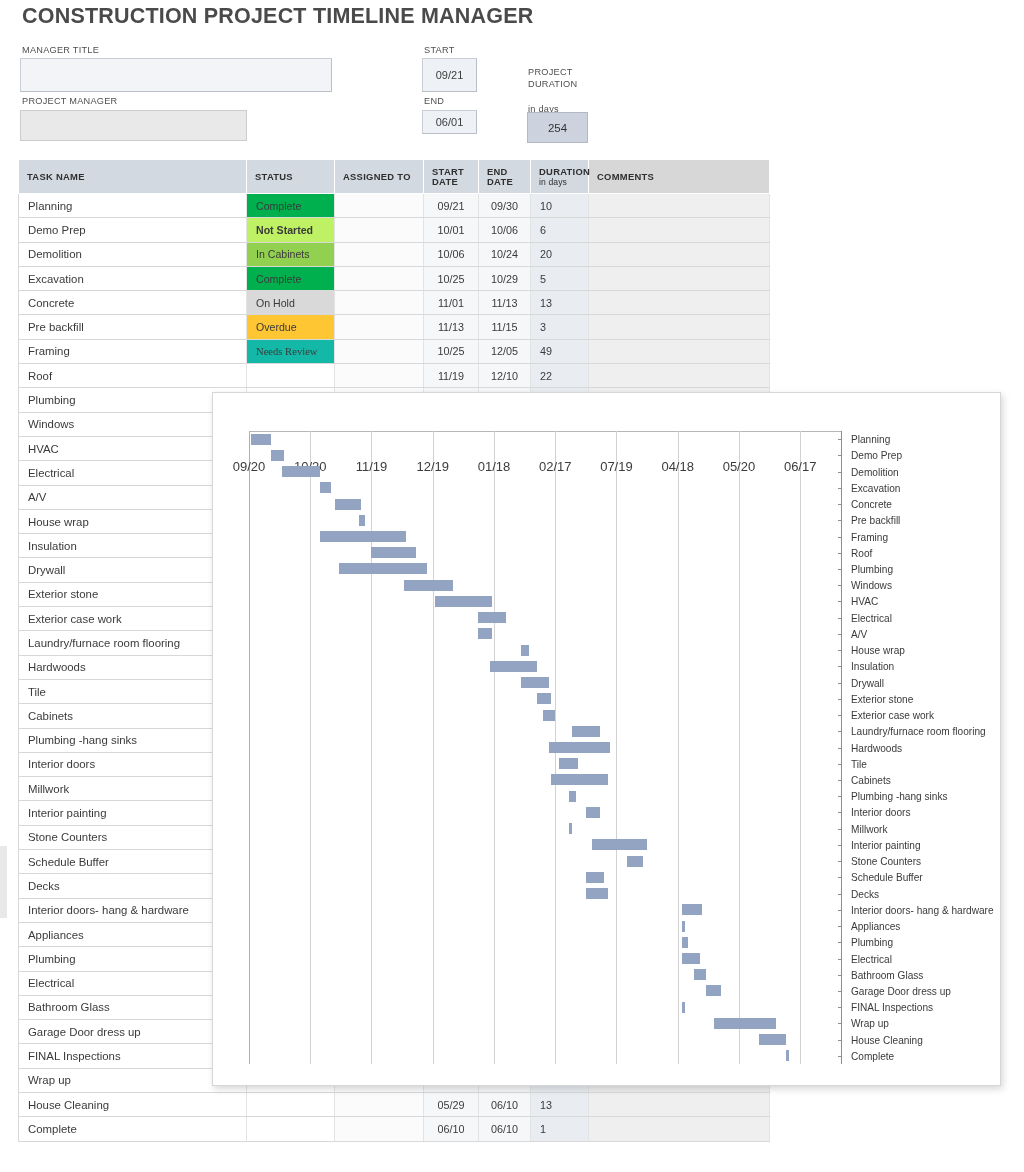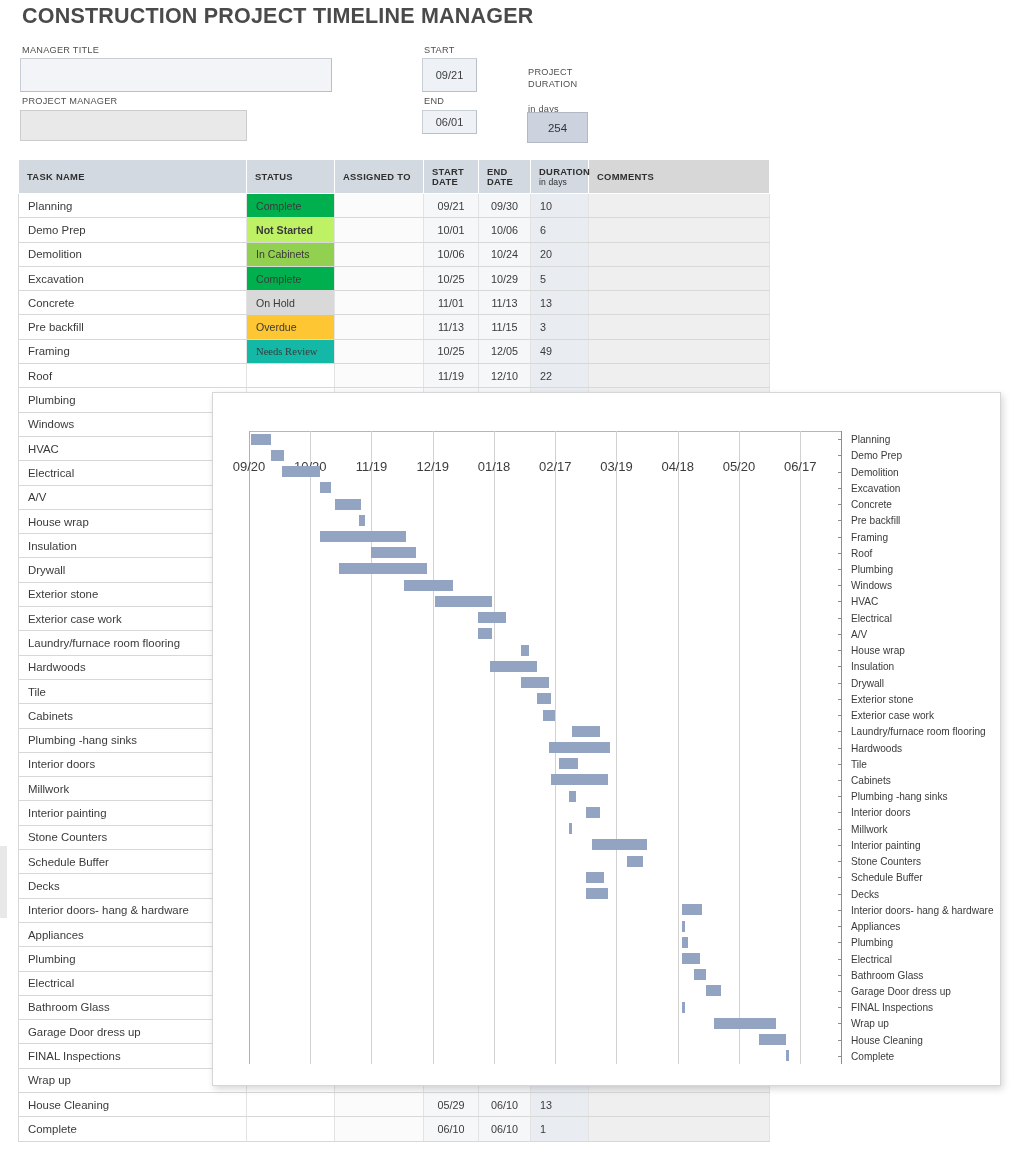--- a/index.html
+++ b/index.html
@@ -616,21 +616,21 @@
         <div class="tick-label" style="left: 61.2414px;">10/20</div>
         <div class="gridline" style="left: 122.483px;"></div>
         <div class="tick-label" style="left: 122.483px;">11/19</div>
         <div class="gridline" style="left: 183.724px;"></div>
         <div class="tick-label" style="left: 183.724px;">12/19</div>
         <div class="gridline" style="left: 244.966px;"></div>
         <div class="tick-label" style="left: 244.966px;">01/18</div>
         <div class="gridline" style="left: 306.207px;"></div>
         <div class="tick-label" style="left: 306.207px;">02/17</div>
         <div class="gridline" style="left: 367.448px;"></div>
-        <div class="tick-label" style="left: 367.448px;">03/19</div>
+        <div class="tick-label" style="left: 367.448px;">07/19</div>
         <div class="gridline" style="left: 428.69px;"></div>
         <div class="tick-label" style="left: 428.69px;">04/18</div>
         <div class="gridline" style="left: 489.931px;"></div>
         <div class="tick-label" style="left: 489.931px;">05/20</div>
         <div class="gridline" style="left: 551.172px;"></div>
         <div class="tick-label" style="left: 551.172px;">06/17</div>
       </div>
     <div id="gantt-bars">
         <div class="gantt-bar" title="Planning" style="left: 2.04138px; width: 20.4138px; top: 2.61538px; background: rgb(147, 163, 194);"></div>
         <div class="gantt-bar" title="Demo Prep" style="left: 22.4552px; width: 12.2483px; top: 18.8462px; background: rgb(147, 163, 194);"></div>

